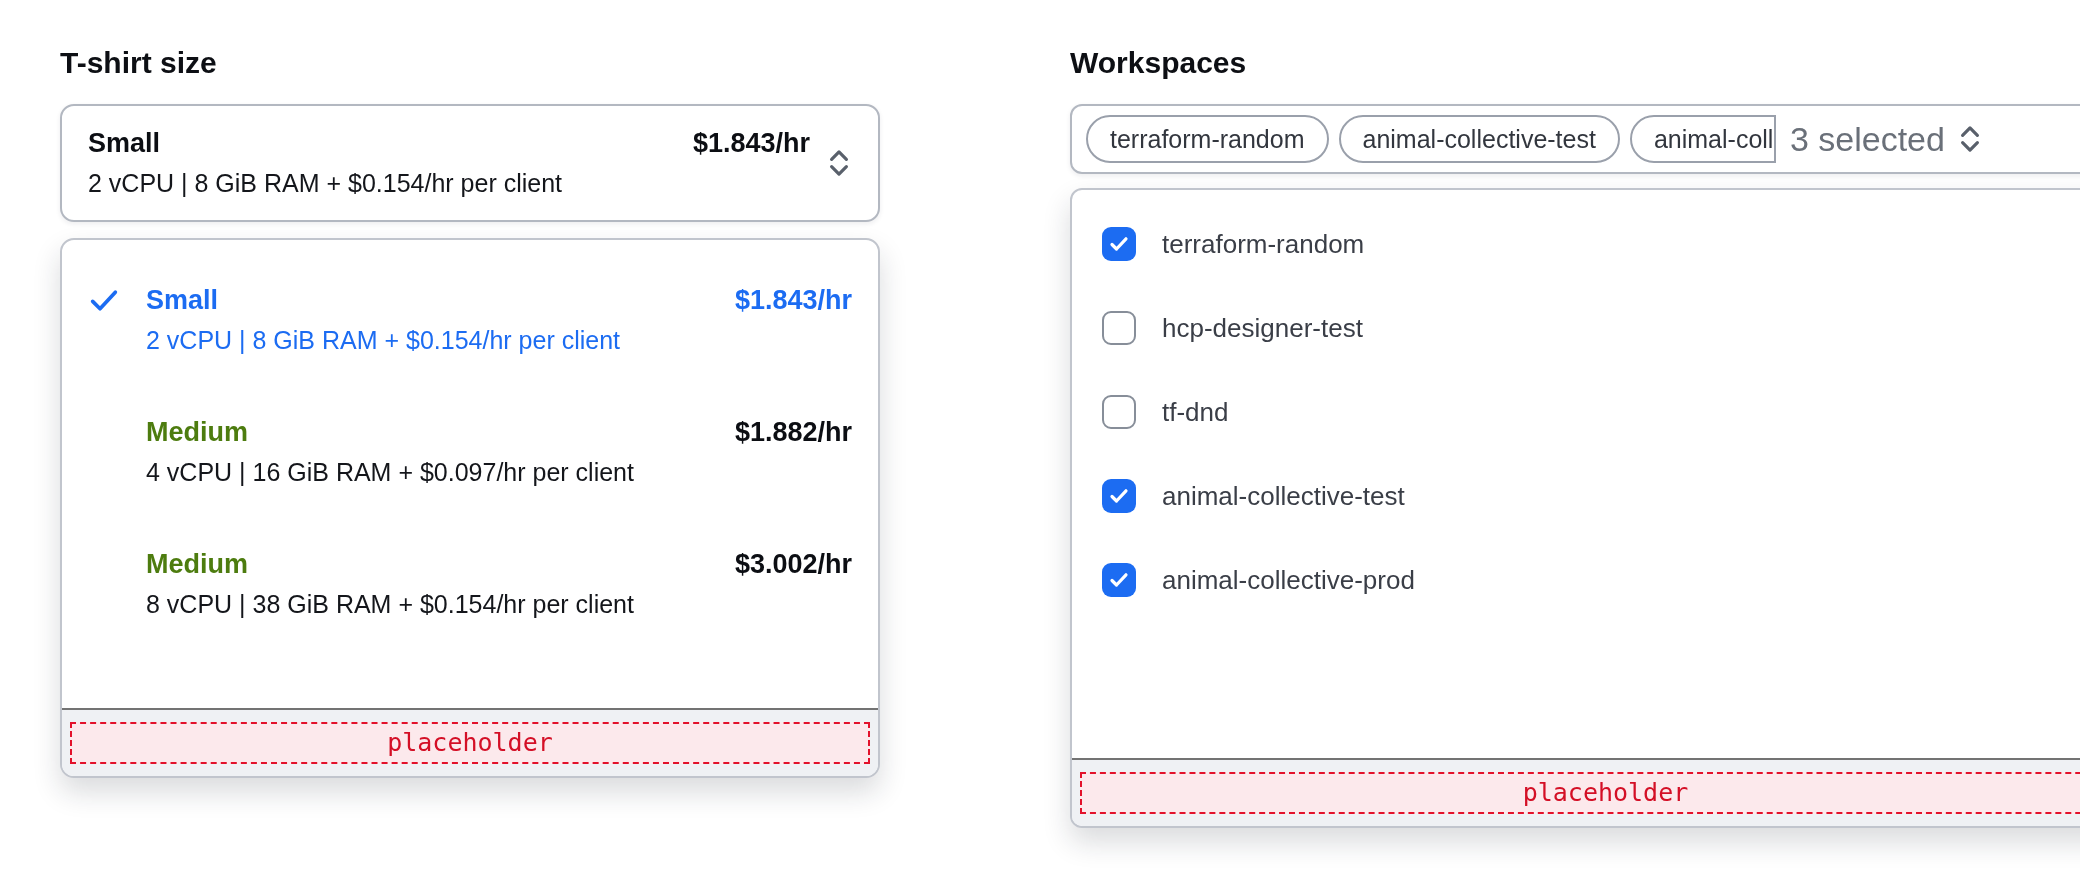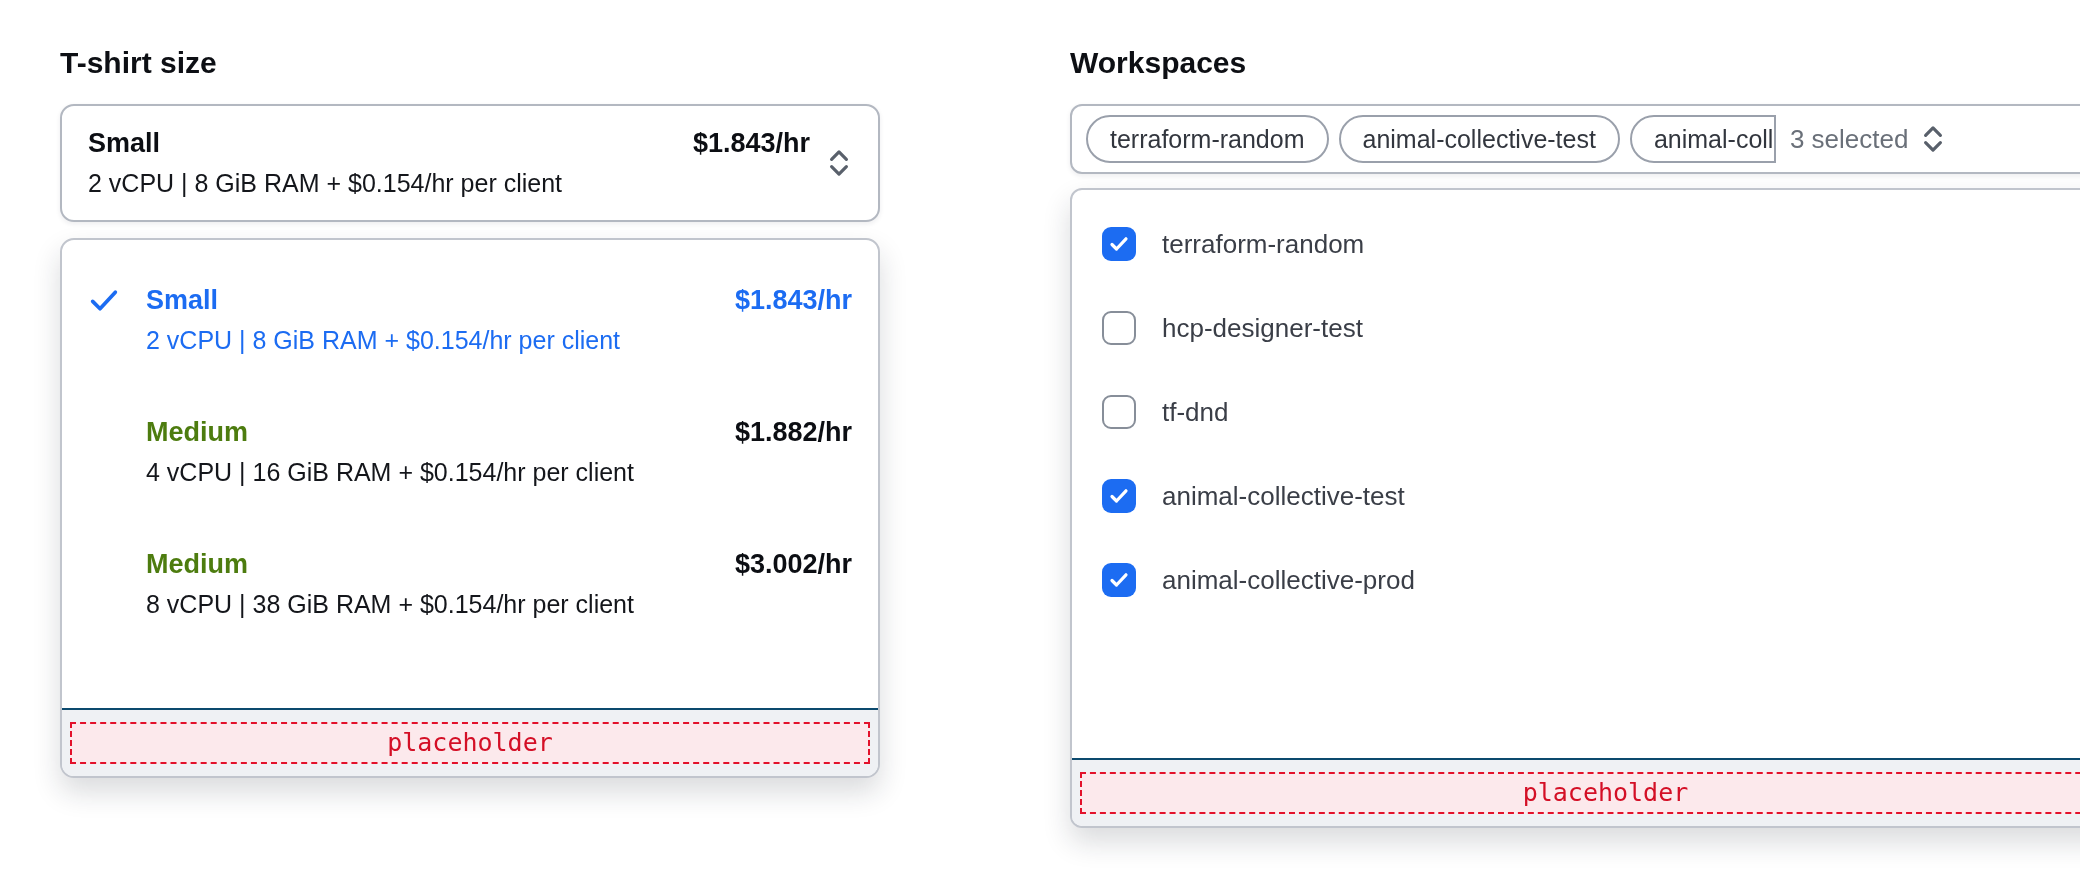--- a/index.html
+++ b/index.html
@@ -27,33 +27,33 @@
                   height:540px; overflow:hidden; }
   .options { padding-top:14px; }
   .opt { display:flex; align-items:flex-start; padding:26px 26px 26px 0; cursor:pointer; }
   .opt-gutter { width:84px; flex:none; display:flex; justify-content:center; padding-top:3px; }
   .opt-body  { flex:1; min-width:0; }
   .opt-title { font-size:27px; line-height:40px; font-weight:700; color:#4d7c0f; }
   .opt-desc  { font-size:25px; line-height:40px; color:#14161b; }
   .opt-price { font-size:27px; line-height:40px; font-weight:700; color:#0c0e13; }
   .opt.selected .opt-title, .opt.selected .opt-desc, .opt.selected .opt-price { color:#1c6cf2; }
 
-  .panel-footer { margin-top:auto; border-top:2px solid #0c4a6e; background:#eff1f4; padding:12px 8px; }
+  .panel-footer { margin-top:auto; border-top:2px solid #737373; background:#eff1f4; padding:12px 8px; }
   .ph { border:2px dashed #e3112b; background:#fce9ec; color:#d40f26; text-align:center;
         font-family:"DejaVu Sans Mono", monospace; font-size:25px; line-height:38px; height:42px; }
 
   
   .ms-trigger { background:#fff; border:2px solid #b3b8c1; border-radius:12px;
                 padding:9px 14px; display:flex; align-items:center; gap:10px;
                 box-shadow:0 2px 5px rgba(25,30,45,.08); cursor:pointer; overflow:hidden; }
   .pill { border:2px solid #9aa0ab; border-radius:999px; padding:5px 22px;
           font-size:25px; line-height:34px; color:#32363e; white-space:nowrap; flex:none; }
   .pill-clipped { width:146px; padding-right:0; border-radius:24px 0 0 24px;
                   overflow:hidden; border-right:2px solid #9aa0ab; }
-  .summary { font-size:26px; line-height:34px; color:#6a7079; margin-left:4px; flex:none; white-space:nowrap; }
+  .summary { font-size:34px; line-height:34px; color:#6a7079; margin-left:4px; flex:none; white-space:nowrap; }
   .ms-trigger .chev { margin-left:2px; }
 
   .ms-dropdown { margin-top:14px; background:#fff; border:2px solid #c1c5cd; border-radius:12px;
                  box-shadow:0 14px 28px rgba(25,30,45,.16); display:flex; flex-direction:column;
                  height:640px; overflow:hidden; }
   .ws-options { padding:12px 30px 0; flex:1; }
   .ws-row { display:flex; align-items:flex-start; gap:26px; padding:21px 0; cursor:pointer; }
   .cb { width:34px; height:34px; border-radius:9px; flex:none; margin-top:4px; }
   .cb-un { border:2.5px solid #878e99; background:#fff; }
   .cb-ck { background:#1c6cf2; display:flex; align-items:center; justify-content:center; }
@@ -92,21 +92,21 @@
           <div class="opt-title">Small</div>
           <div class="opt-desc">2 vCPU | 8 GiB RAM + $0.154/hr per client</div>
         </div>
         <div class="opt-price">$1.843/hr</div>
       </div>
 
       <div class="opt">
         <div class="opt-gutter"></div>
         <div class="opt-body">
           <div class="opt-title">Medium</div>
-          <div class="opt-desc">4 vCPU | 16 GiB RAM + $0.154/hr per client</div>
+          <div class="opt-desc">4 vCPU | 16 GiB RAM + $0.097/hr per client</div>
         </div>
         <div class="opt-price">$1.882/hr</div>
       </div>
 
       <div class="opt">
         <div class="opt-gutter"></div>
         <div class="opt-body">
           <div class="opt-title">Medium</div>
           <div class="opt-desc">8 vCPU | 38 GiB RAM + $0.154/hr per client</div>
         </div>

